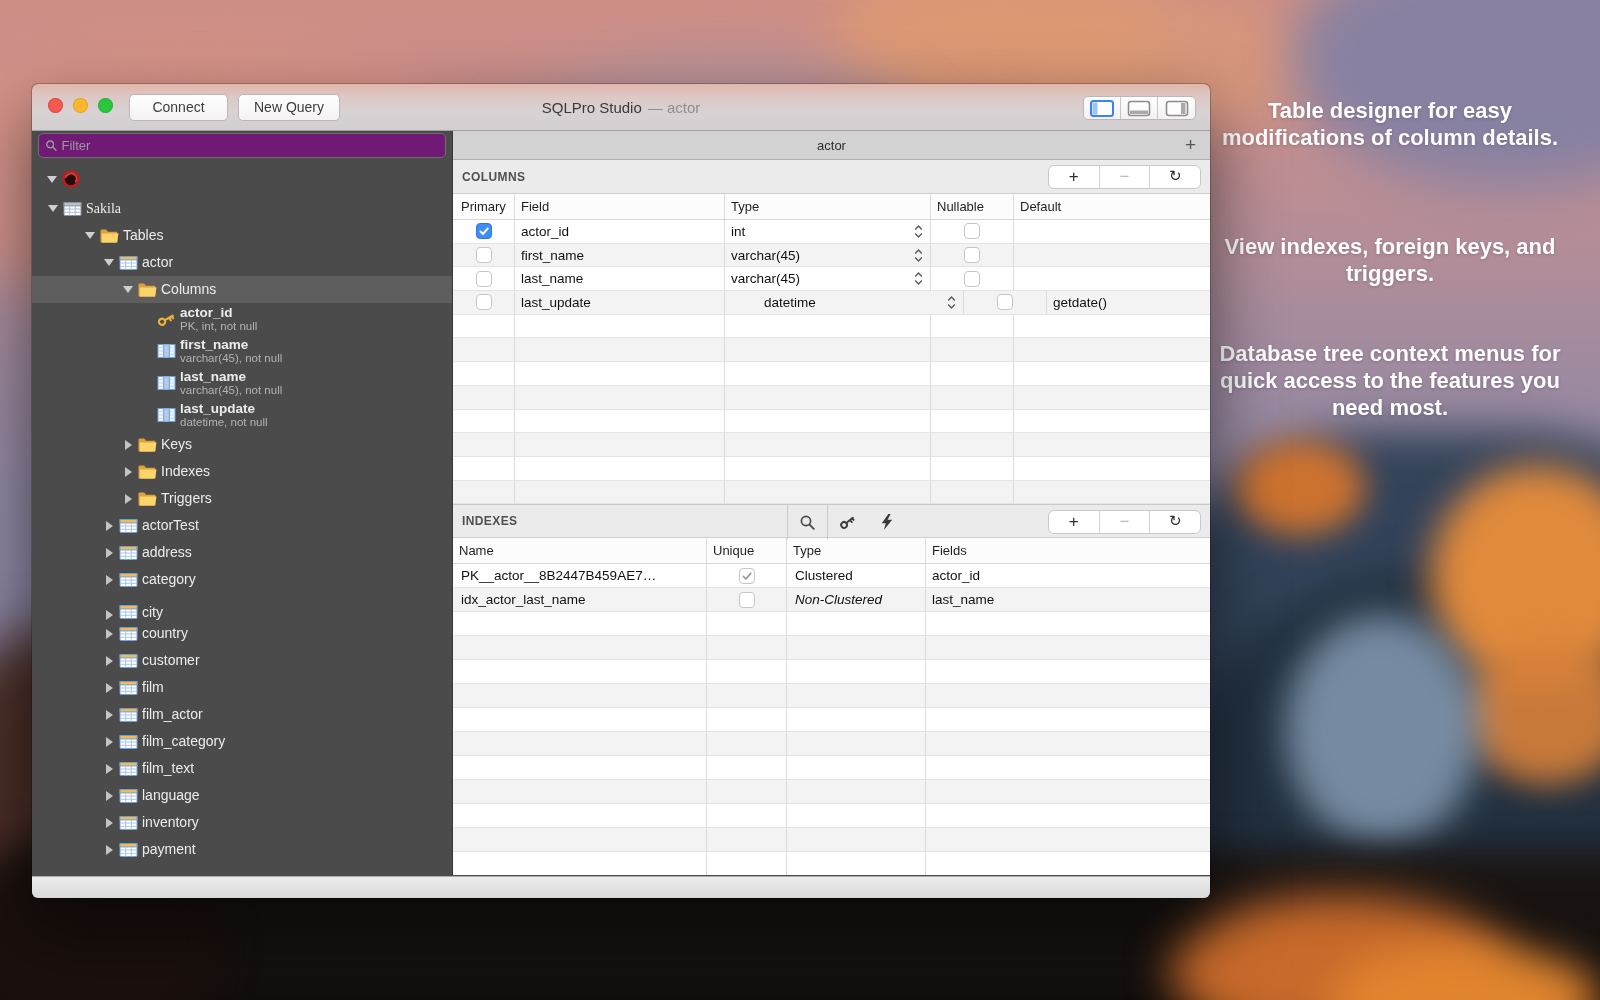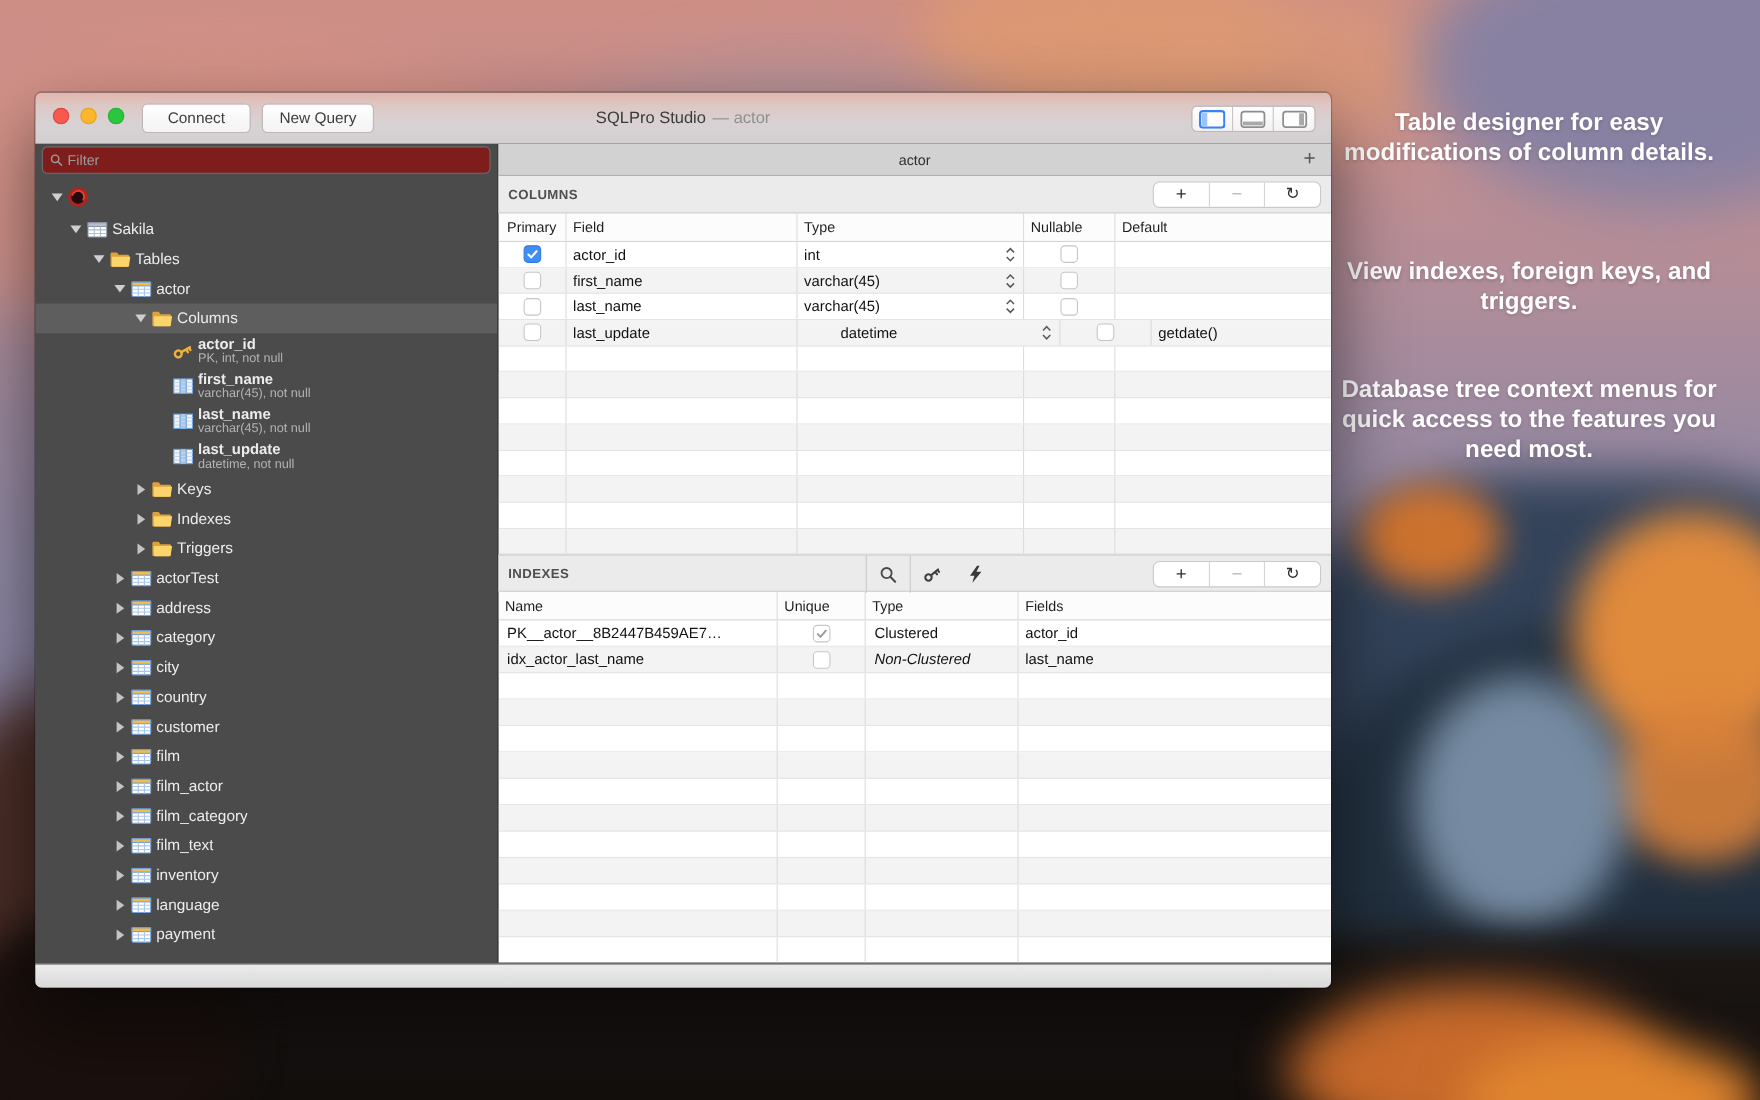--- a/index.html
+++ b/index.html
@@ -55,21 +55,21 @@
   .tb-title .app { color:#3a3a3a; font-weight:normal; }
   .tb-title .doc { color:#8f8f8f; font-weight:normal; }
   .layoutseg { position:absolute; right:14px; top:12px; height:24px; display:flex;
     background:linear-gradient(#ffffff,#f3f1f2); border:1px solid #bdb7b9; border-radius:5px; overflow:hidden; }
   .layoutseg .seg { width:37px; display:flex; align-items:center; justify-content:center; border-right:1px solid #c9c3c5; }
   .layoutseg .seg:last-child { border-right:none; }
 
   
   .main { display:flex; height:calc(814px - 47px - 22px - 1px); }
   .sidebar { width:421px; background:#4b4b4b; border-right:1px solid #383838; position:relative; overflow:hidden; flex:none; }
-  .filter { position:absolute; left:6px; right:6px; top:2px; height:25px; background:#7f1d1d;
+  .filter { position:absolute; left:6px; right:6px; top:2px; height:25px; background:#701a75;
     border:1px solid #6e6e6e; border-radius:5px; display:flex; align-items:center; padding:0 6px; gap:4px; }
   .filter input { background:transparent; border:none; outline:none; color:#ddd; font-size:13px; width:100%;
     font-family:"Liberation Sans",sans-serif; }
   .filter input::placeholder { color:#9b9b9b; }
   .tree { position:absolute; left:0; right:0; top:32px; bottom:0; overflow:hidden; }
   .trow { display:flex; align-items:center; height:27px; color:#ececec; font-size:14px; cursor:default; }
   .trow.two { height:32px; }
   .trow.sel { background:#5e5e5e; }
   .disc { width:16px; flex:none; display:flex; align-items:center; justify-content:center; }
   .disc.exp::before { content:""; border-left:5.5px solid transparent; border-right:5.5px solid transparent; border-top:7px solid #cfcfcf; }
@@ -199,21 +199,21 @@
             <div class="trow two" style="padding-left: 12px;">
               <span class="disc exp"></span>
               <span class="ticon">
                 <svg width="20" height="20" viewBox="0 0 20 20">
                   <circle cx="10" cy="10" r="9" fill="#b2221f"></circle>
                   <circle cx="10" cy="10" r="6.2" fill="#260b0c"></circle>
                   <path d="M4.8 8.2C6 4.8 10.2 3.4 13.2 5.4c2.4 1.6 3 4.8 1.5 7.2" fill="none" stroke="#d5453a" stroke-width="1.8" stroke-linecap="round"></path>
                 </svg>
               </span>
             </div>
-            <div class="trow" style="padding-left: 29px;">
+            <div class="trow" style="padding-left: 13px; font-family: Liberation Serif, serif;">
               <span class="disc exp"></span>
               <span class="ticon">
                 <svg width="19" height="16" viewBox="0 0 19 16">
                   <rect x="1" y="1.5" width="17" height="13" rx="1" fill="#fff" stroke="#8a93a3" stroke-width="1"></rect>
                   <rect x="1" y="1.5" width="17" height="3.4" fill="#b9c0cb" stroke="#8a93a3" stroke-width="1"></rect>
                   <path d="M1 8h17M1 11.3h17M6.7 4.9V14.5M12.3 4.9V14.5" stroke="#aebcd2" stroke-width="1"></path>
                 </svg>
               </span>
               <span class="tlabels">
                 <div class="t1">Sakila</div>
@@ -384,21 +384,21 @@
                 <svg width="19" height="16" viewBox="0 0 19 16">
                   <rect x="1" y="1.5" width="17" height="13" rx="1" fill="#fff" stroke="#6f9fd8" stroke-width="1"></rect>
                   <rect x="1" y="1.5" width="17" height="3.4" fill="#f2bc50" stroke="#6f9fd8" stroke-width="1"></rect>
                   <path d="M1 8h17M1 11.3h17M6.7 4.9V14.5M12.3 4.9V14.5" stroke="#a9c6e8" stroke-width="1"></path>
                 </svg>
               </span>
               <span class="tlabels">
                 <div class="t1">category</div>
               </span>
             </div>
-            <div class="trow" style="padding-left: 69px;">
+            <div class="trow" style="padding-left: 69px; align-items: flex-end;">
               <span class="disc col"></span>
               <span class="ticon">
                 <svg width="19" height="16" viewBox="0 0 19 16">
                   <rect x="1" y="1.5" width="17" height="13" rx="1" fill="#fff" stroke="#6f9fd8" stroke-width="1"></rect>
                   <rect x="1" y="1.5" width="17" height="3.4" fill="#f2bc50" stroke="#6f9fd8" stroke-width="1"></rect>
                   <path d="M1 8h17M1 11.3h17M6.7 4.9V14.5M12.3 4.9V14.5" stroke="#a9c6e8" stroke-width="1"></path>
                 </svg>
               </span>
               <span class="tlabels">
                 <div class="t1">city</div>
@@ -485,34 +485,34 @@
             <div class="trow" style="padding-left: 69px;">
               <span class="disc col"></span>
               <span class="ticon">
                 <svg width="19" height="16" viewBox="0 0 19 16">
                   <rect x="1" y="1.5" width="17" height="13" rx="1" fill="#fff" stroke="#6f9fd8" stroke-width="1"></rect>
                   <rect x="1" y="1.5" width="17" height="3.4" fill="#f2bc50" stroke="#6f9fd8" stroke-width="1"></rect>
                   <path d="M1 8h17M1 11.3h17M6.7 4.9V14.5M12.3 4.9V14.5" stroke="#a9c6e8" stroke-width="1"></path>
                 </svg>
               </span>
               <span class="tlabels">
+                <div class="t1">language</div>
+              </span>
+            </div>
+            <div class="trow" style="padding-left: 69px;">
+              <span class="disc col"></span>
+              <span class="ticon">
+                <svg width="19" height="16" viewBox="0 0 19 16">
+                  <rect x="1" y="1.5" width="17" height="13" rx="1" fill="#fff" stroke="#6f9fd8" stroke-width="1"></rect>
+                  <rect x="1" y="1.5" width="17" height="3.4" fill="#f2bc50" stroke="#6f9fd8" stroke-width="1"></rect>
+                  <path d="M1 8h17M1 11.3h17M6.7 4.9V14.5M12.3 4.9V14.5" stroke="#a9c6e8" stroke-width="1"></path>
+                </svg>
+              </span>
+              <span class="tlabels">
                 <div class="t1">inventory</div>
-              </span>
-            </div>
-            <div class="trow" style="padding-left: 69px;">
-              <span class="disc col"></span>
-              <span class="ticon">
-                <svg width="19" height="16" viewBox="0 0 19 16">
-                  <rect x="1" y="1.5" width="17" height="13" rx="1" fill="#fff" stroke="#6f9fd8" stroke-width="1"></rect>
-                  <rect x="1" y="1.5" width="17" height="3.4" fill="#f2bc50" stroke="#6f9fd8" stroke-width="1"></rect>
-                  <path d="M1 8h17M1 11.3h17M6.7 4.9V14.5M12.3 4.9V14.5" stroke="#a9c6e8" stroke-width="1"></path>
-                </svg>
-              </span>
-              <span class="tlabels">
-                <div class="t1">language</div>
               </span>
             </div>
             <div class="trow" style="padding-left: 69px;">
               <span class="disc col"></span>
               <span class="ticon">
                 <svg width="19" height="16" viewBox="0 0 19 16">
                   <rect x="1" y="1.5" width="17" height="13" rx="1" fill="#fff" stroke="#6f9fd8" stroke-width="1"></rect>
                   <rect x="1" y="1.5" width="17" height="3.4" fill="#f2bc50" stroke="#6f9fd8" stroke-width="1"></rect>
                   <path d="M1 8h17M1 11.3h17M6.7 4.9V14.5M12.3 4.9V14.5" stroke="#a9c6e8" stroke-width="1"></path>
                 </svg>

